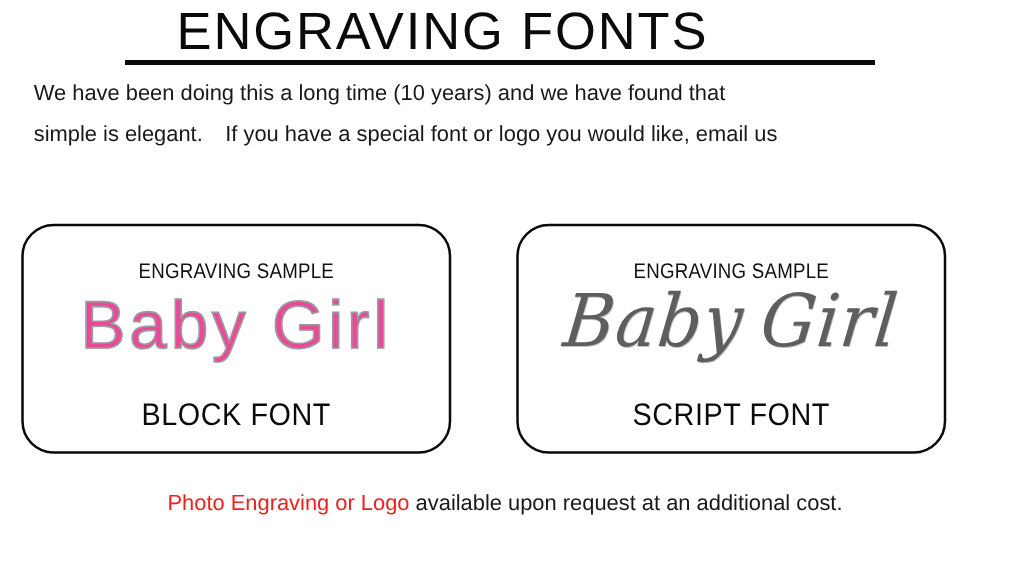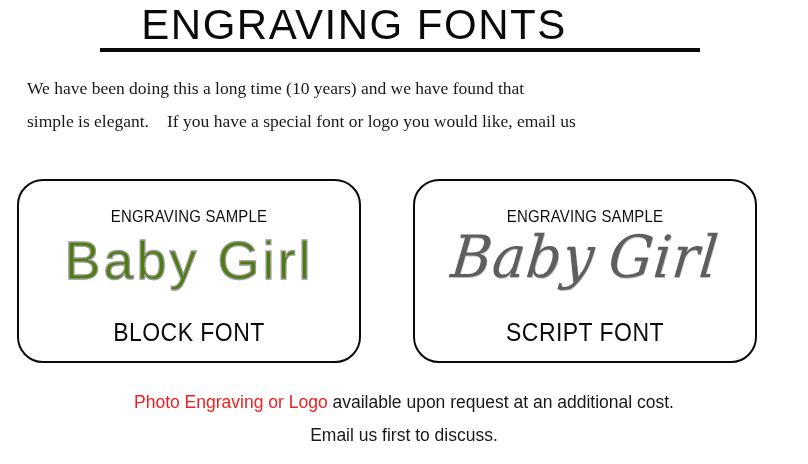--- a/index.html
+++ b/index.html
@@ -41,25 +41,24 @@
     height: 4px;
     background: #0a0a0a;
   }
 
   
   .intro {
     position: absolute;
     left: 27px;
     top: 58px;
     width: 752px;
-    font-family: Liberation Serif, serif;
+    font-family: Liberation Sans, sans-serif;
     font-size: 17.5px;
     line-height: 33px;
     color: #181818;
-    margin-top: 14px;
   }
   .intro .gap { display: inline-block; width: 18px; }
 
   
   .samples {
     position: absolute;
     left: 0;
     top: 179px;
     width: 700px;
     height: 186px;
@@ -109,21 +108,21 @@
   .sample-word-block {
     position: absolute;
     left: 0;
     top: 46px;
     width: 100%;
     text-align: center;
     font-family: "Liberation Sans", sans-serif;
     font-size: 54px;
     line-height: 66px;
     letter-spacing: 3px;
-    color: #4d7c0f;
+    color: #ec4899;
     -webkit-text-stroke: 1.3px #9b9b9b;
     text-shadow: 0 1px 0 rgba(140,140,140,0.28);
     white-space: nowrap;
   }
   .sample-word-block .sp { display: inline-block; width: 18px; }
 
   
   .sample-word-script {
     position: absolute;
     left: 0;
@@ -184,14 +183,13 @@
     <div class="sample-word-script">
       <span>Baby</span><span class="sp"></span><span>Girl</span>
     </div>
     <div class="sample-caption-bottom">SCRIPT FONT</div>
   </div>
 
 </div>
 
 <div class="footer">
   <span class="hl">Photo Engraving or Logo</span><span> available upon request at an additional cost.</span><br>
-  <span>Email us first to discuss.</span>
 </div>
 
 </body></html>

